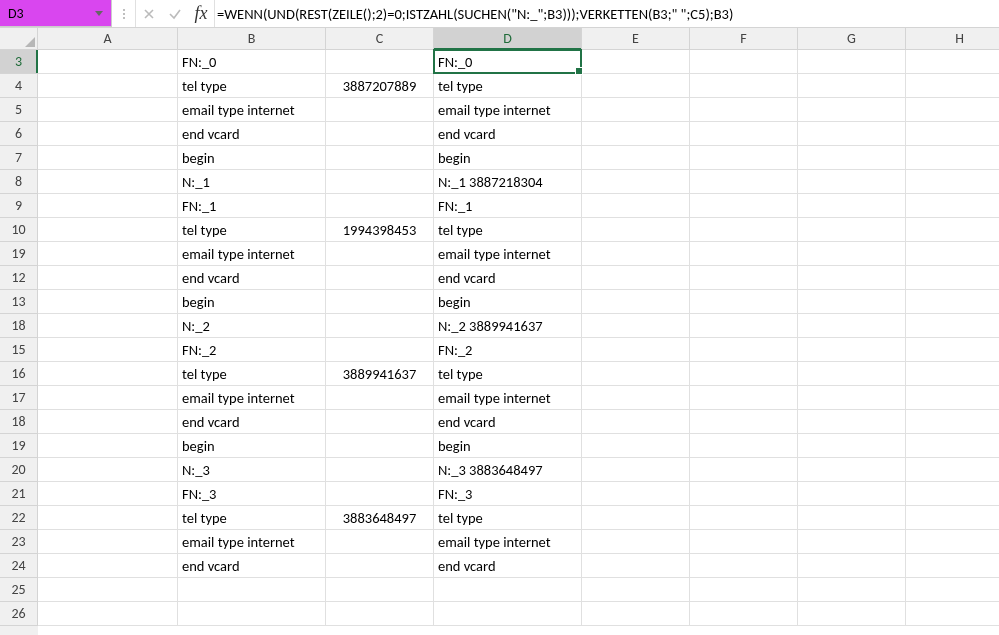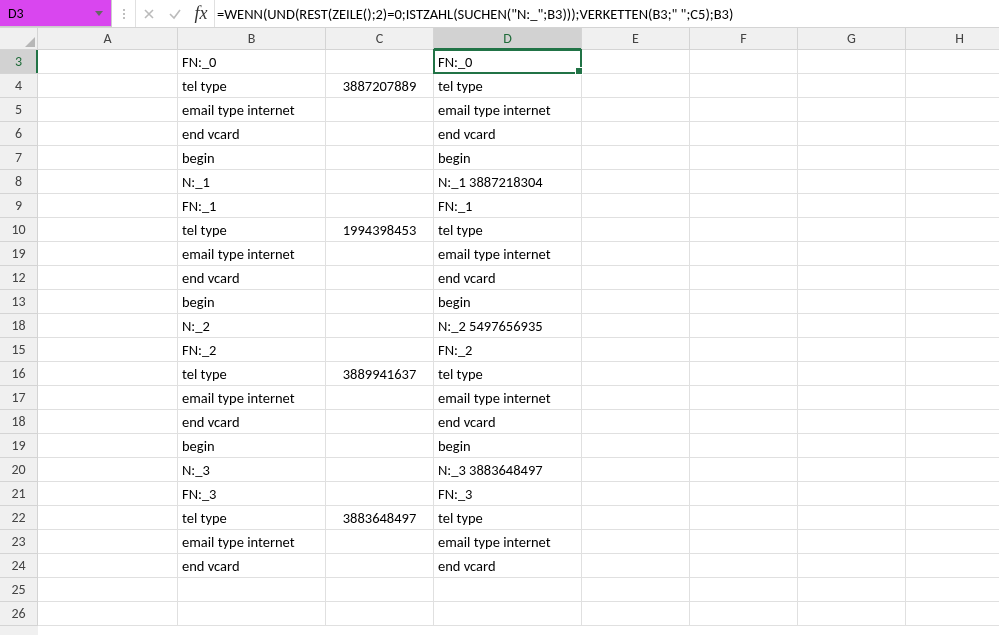--- a/index.html
+++ b/index.html
@@ -386,21 +386,21 @@
         <div class="cell col-D">begin</div>
         <div class="cell col-E"></div>
         <div class="cell col-F"></div>
         <div class="cell col-G"></div>
         <div class="cell col-H"></div>
       </div>
       <div class="row">
         <div class="cell col-A"></div>
         <div class="cell col-B">N:_2</div>
         <div class="cell col-C"></div>
-        <div class="cell col-D">N:_2 5497656935</div>
+        <div class="cell col-D">N:_2 3889941637</div>
         <div class="cell col-E"></div>
         <div class="cell col-F"></div>
         <div class="cell col-G"></div>
         <div class="cell col-H"></div>
       </div>
       <div class="row">
         <div class="cell col-A"></div>
         <div class="cell col-B">FN:_2</div>
         <div class="cell col-C"></div>
         <div class="cell col-D">FN:_2</div>

